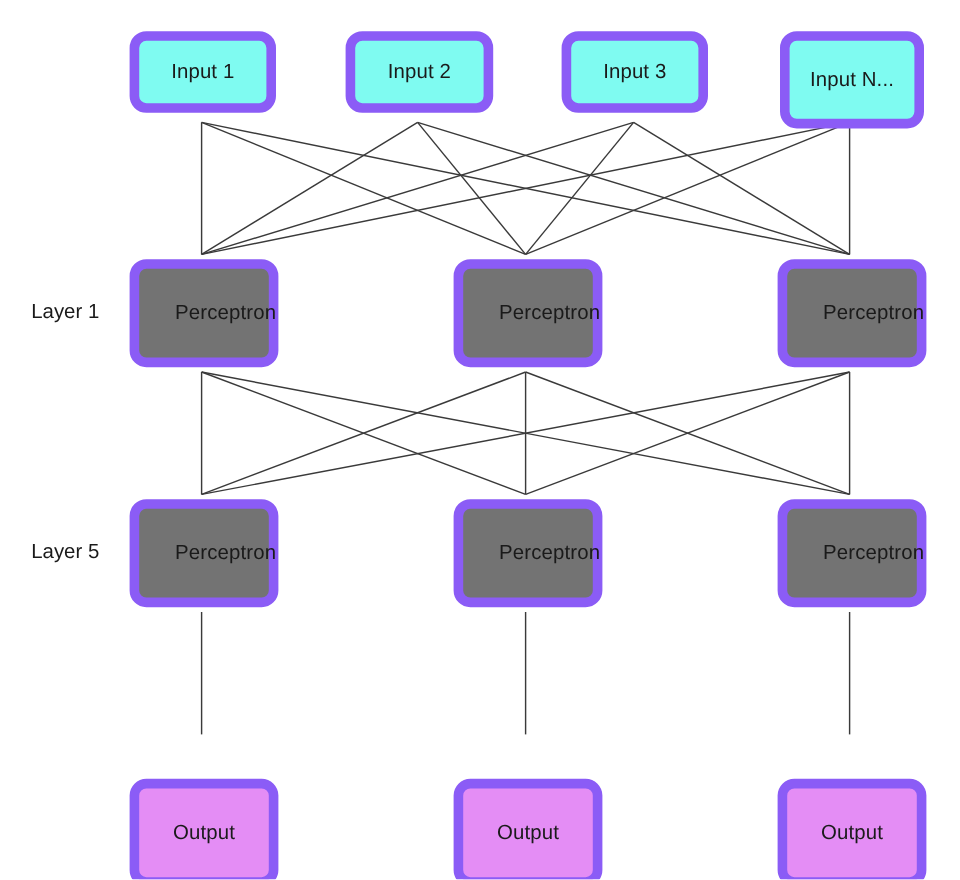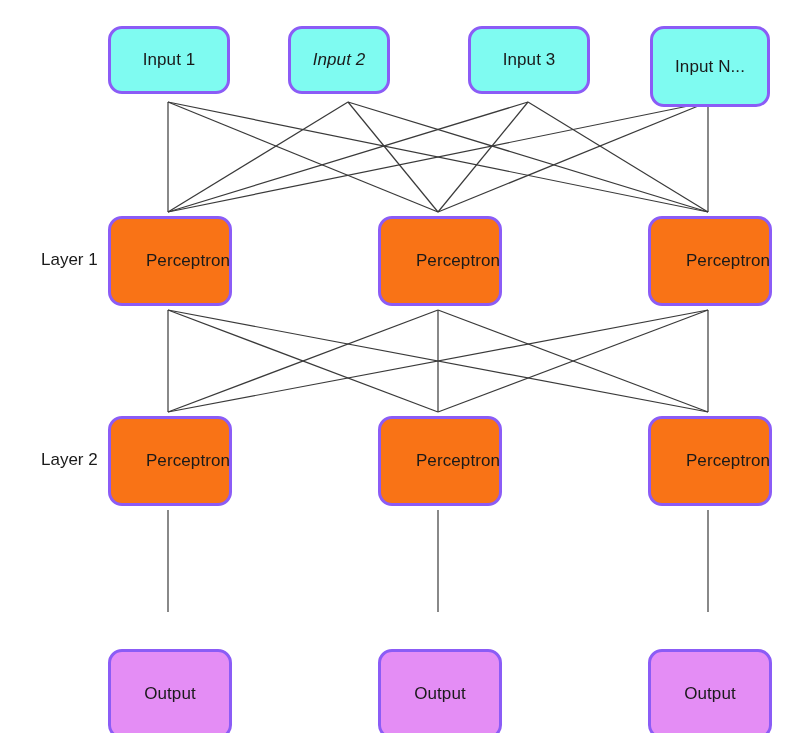--- a/index.html
+++ b/index.html
@@ -19,48 +19,47 @@
     position: absolute;
     left: 0;
     top: 0;
     width: 800px;
     height: 733px;
     pointer-events: none;
   }
   .node {
     position: absolute;
     box-sizing: border-box;
-    border: 3px solid #8b5cf6;
+    border: 8px solid #8b5cf6;
     border-radius: 14px;
     display: flex;
     align-items: center;
     justify-content: center;
     font-size: 17px;
     color: #1a1a1a;
     letter-spacing: 0.1px;
     z-index: 3;
   }
   .node-input {
     background: #7ffbf1;
   }
   .node-perceptron {
-    background: #f97316;
+    background: #737373;
     padding-left: 36px;
   }
   .node-output {
     background: #e48df5;
     margin-top: 33px;
   }
   .layer-label {
     position: absolute;
     font-size: 17px;
     color: #1a1a1a;
     z-index: 3;
     white-space: nowrap;
-    margin-left: 15px;
   }
 </style>
 </head>
 <body>
 
 <div id="canvas">
   <svg id="edges" viewBox="0 0 800 733" width="800" height="733">
       <g>
         <line x1="168" y1="102" x2="168" y2="212" stroke="#3a3a3a" stroke-width="1.2"></line>
         <line x1="168" y1="102" x2="438" y2="212" stroke="#3a3a3a" stroke-width="1.2"></line>
@@ -87,27 +86,27 @@
         <line x1="708" y1="310" x2="708" y2="412" stroke="#3a3a3a" stroke-width="1.2"></line>
       </g>
       <g>
         <line x1="168" y1="510" x2="168" y2="612" stroke="#3a3a3a" stroke-width="1.2"></line>
         <line x1="438" y1="510" x2="438" y2="612" stroke="#3a3a3a" stroke-width="1.2"></line>
         <line x1="708" y1="510" x2="708" y2="612" stroke="#3a3a3a" stroke-width="1.2"></line>
       </g>
     </svg>
   <div id="labels">
       <div class="layer-label" style="left: 26px; top: 250px;">Layer 1</div>
-      <div class="layer-label" style="left: 26px; top: 450px;">Layer 2</div>
+      <div class="layer-label" style="left: 26px; top: 450px;">Layer 5</div>
     </div>
   <div id="nodes">
       <div class="node node-input" style="left: 108px; top: 26px; width: 122px; height: 68px;">
         <span>Input 1</span>
       </div>
-      <div class="node node-input" style="left: 288px; top: 26px; width: 102px; height: 68px; font-style: italic;">
+      <div class="node node-input" style="left: 288px; top: 26px; width: 123px; height: 68px;">
         <span>Input 2</span>
       </div>
       <div class="node node-input" style="left: 468px; top: 26px; width: 122px; height: 68px;">
         <span>Input 3</span>
       </div>
       <div class="node node-input" style="left: 650px; top: 26px; width: 120px; height: 81px;">
         <span>Input N...</span>
       </div>
       <div class="node node-perceptron" style="left: 108px; top: 216px; width: 124px; height: 90px;">
         <span>Perceptron</span>

